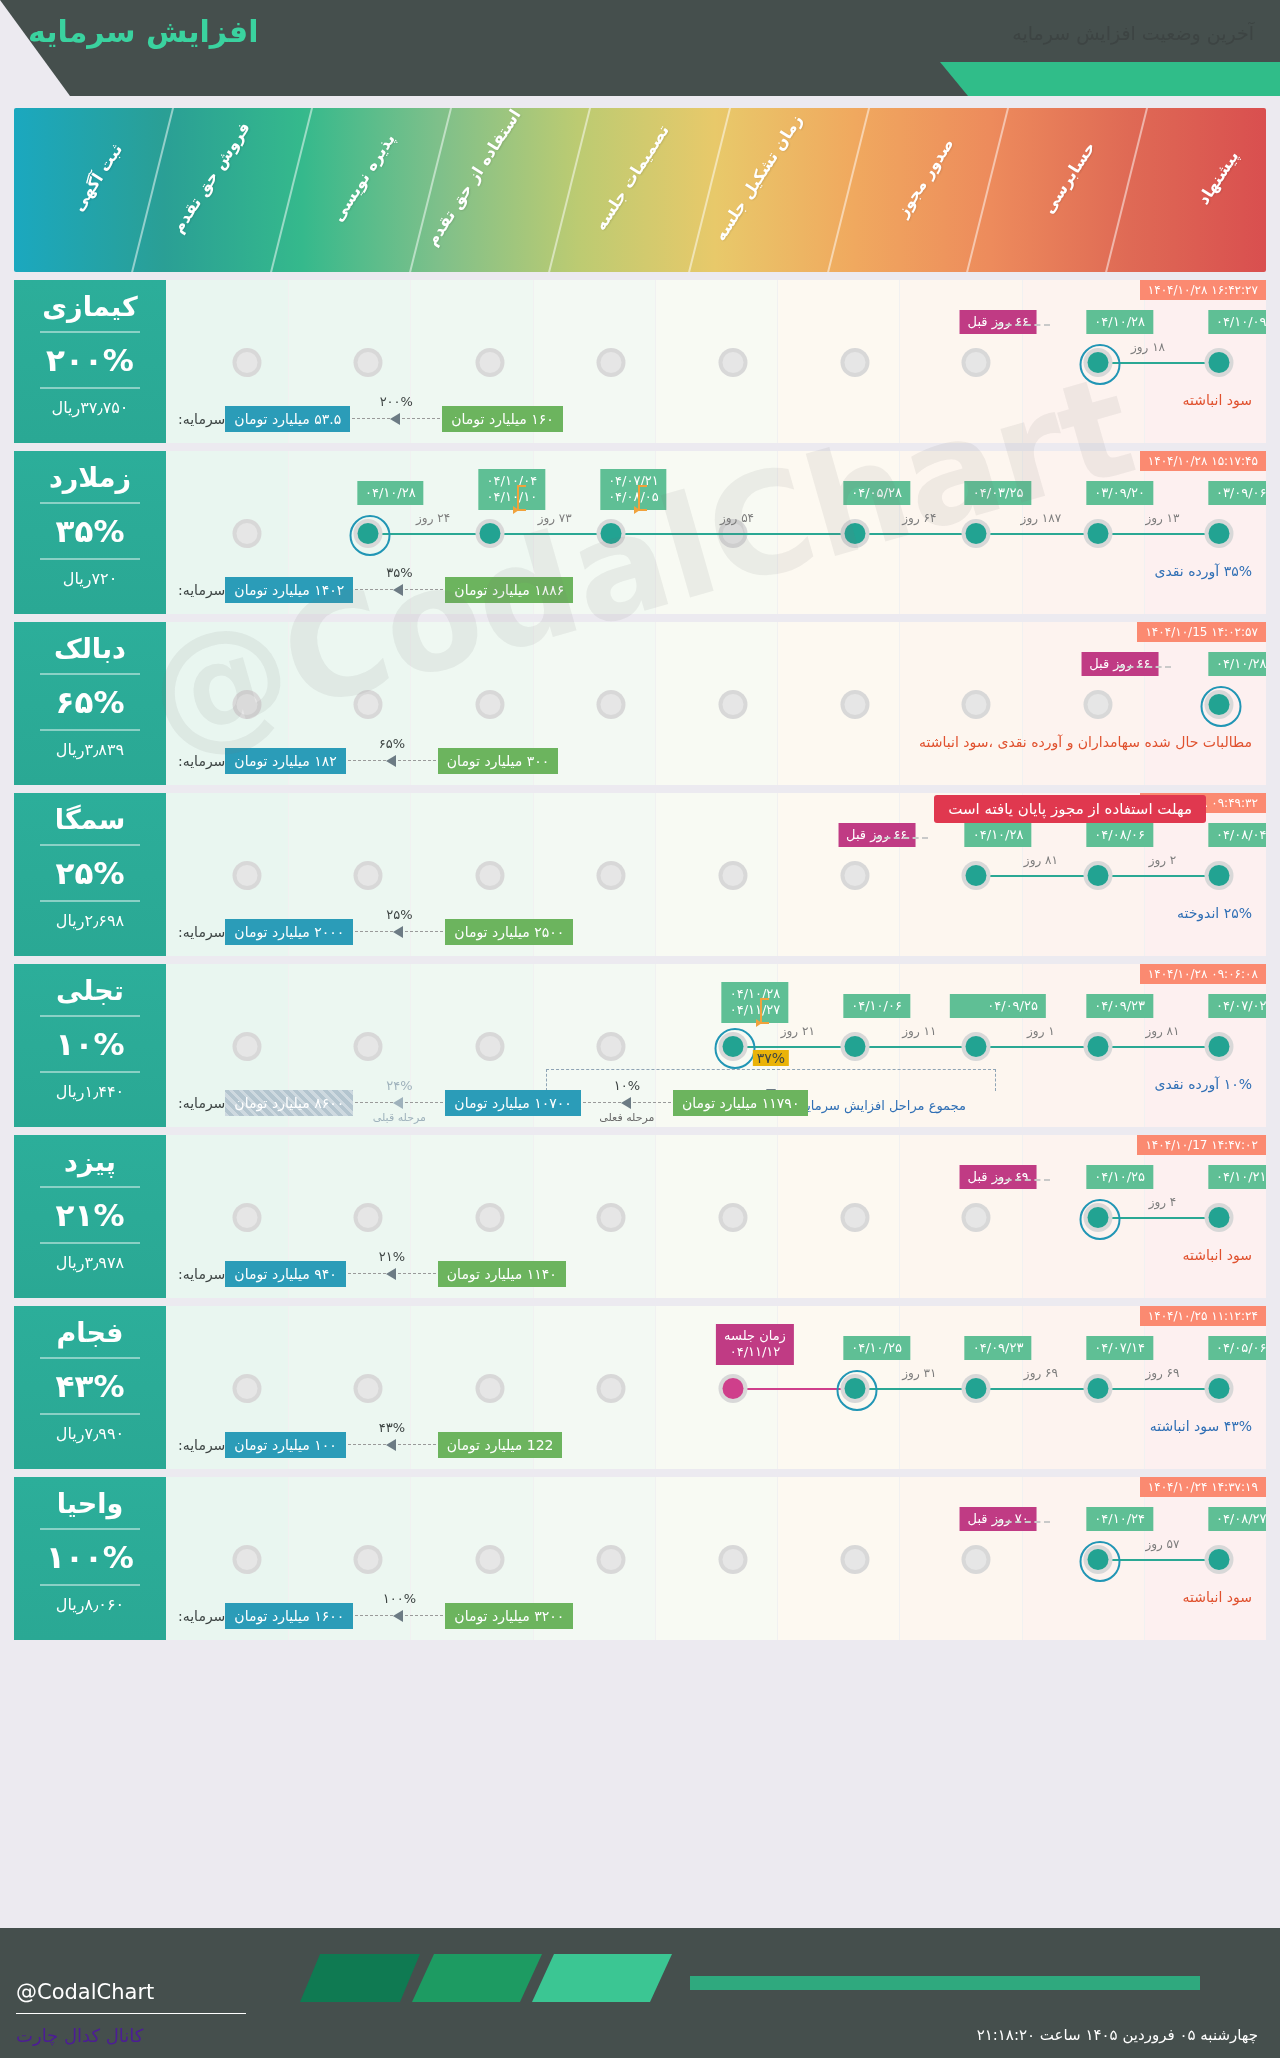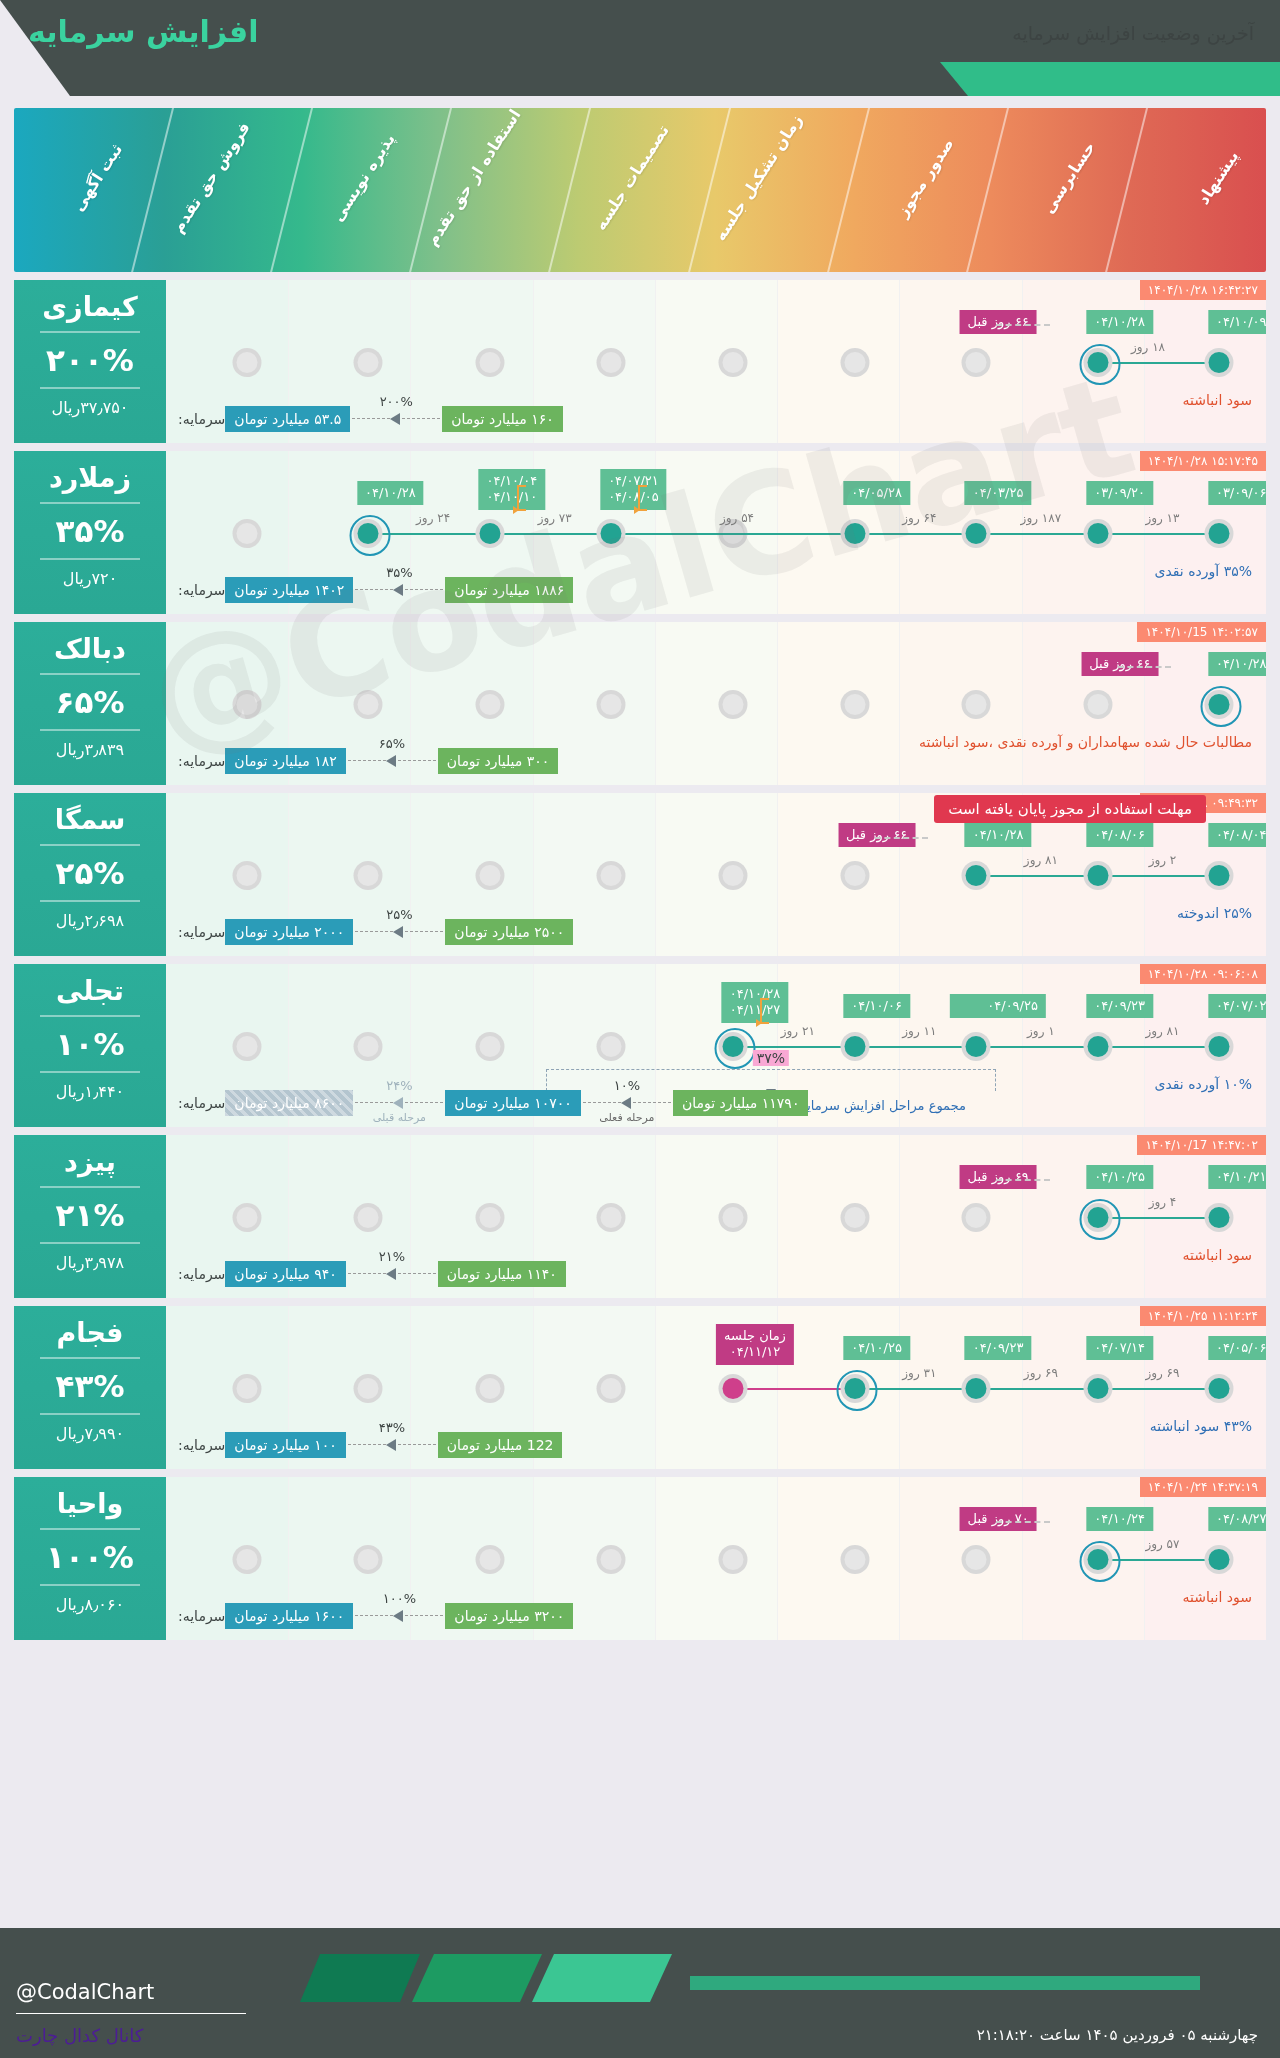--- a/index.html
+++ b/index.html
@@ -184,21 +184,21 @@
     font-size:11px; color:#6a6a6a; white-space:nowrap;
   }
   .arrowdash.muted::after { border-right-color:#9fb2bc; }
   .arrowdash.muted span, .arrowdash.muted small { color:#9fb2bc; }
   .totalbr {
     position:absolute; bottom:36px; height:22px;
     border:1px dashed #8fa4b5; border-bottom:none;
   }
   .totalbr span {
     position:absolute; top:-20px; left:50%; transform:translateX(-50%);
-    font-size:14px; color:#3d4443; background:#f9a8d4; padding:0 4px;
+    font-size:14px; color:#3d4443; background:#eab308; padding:0 4px;
   }
   .totalbr::after {
     content:""; position:absolute; bottom:-6px; left:50%; margin-left:-5px;
     border-left:5px solid transparent; border-right:5px solid transparent;
     border-top:8px solid #6c7b84;
   }
   .summary-note {
     position:absolute; bottom:14px; font-size:13px; color:#2f6fb5; direction:rtl; white-space:nowrap;
   }
 

